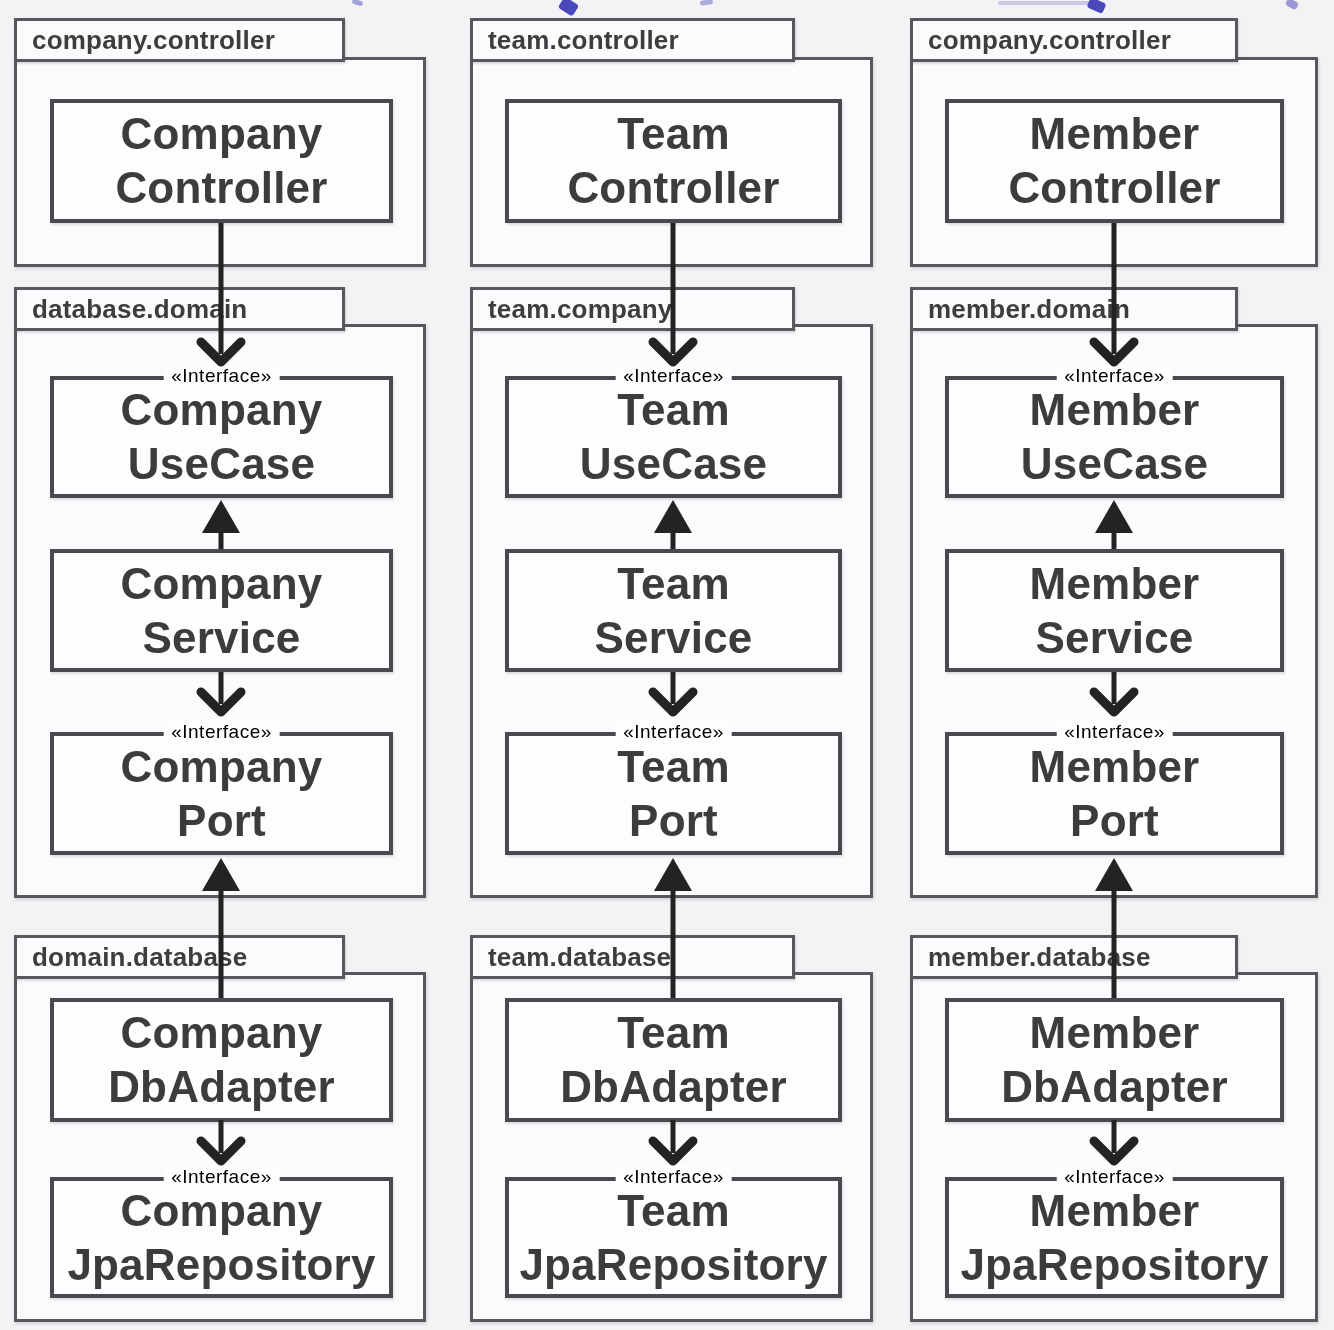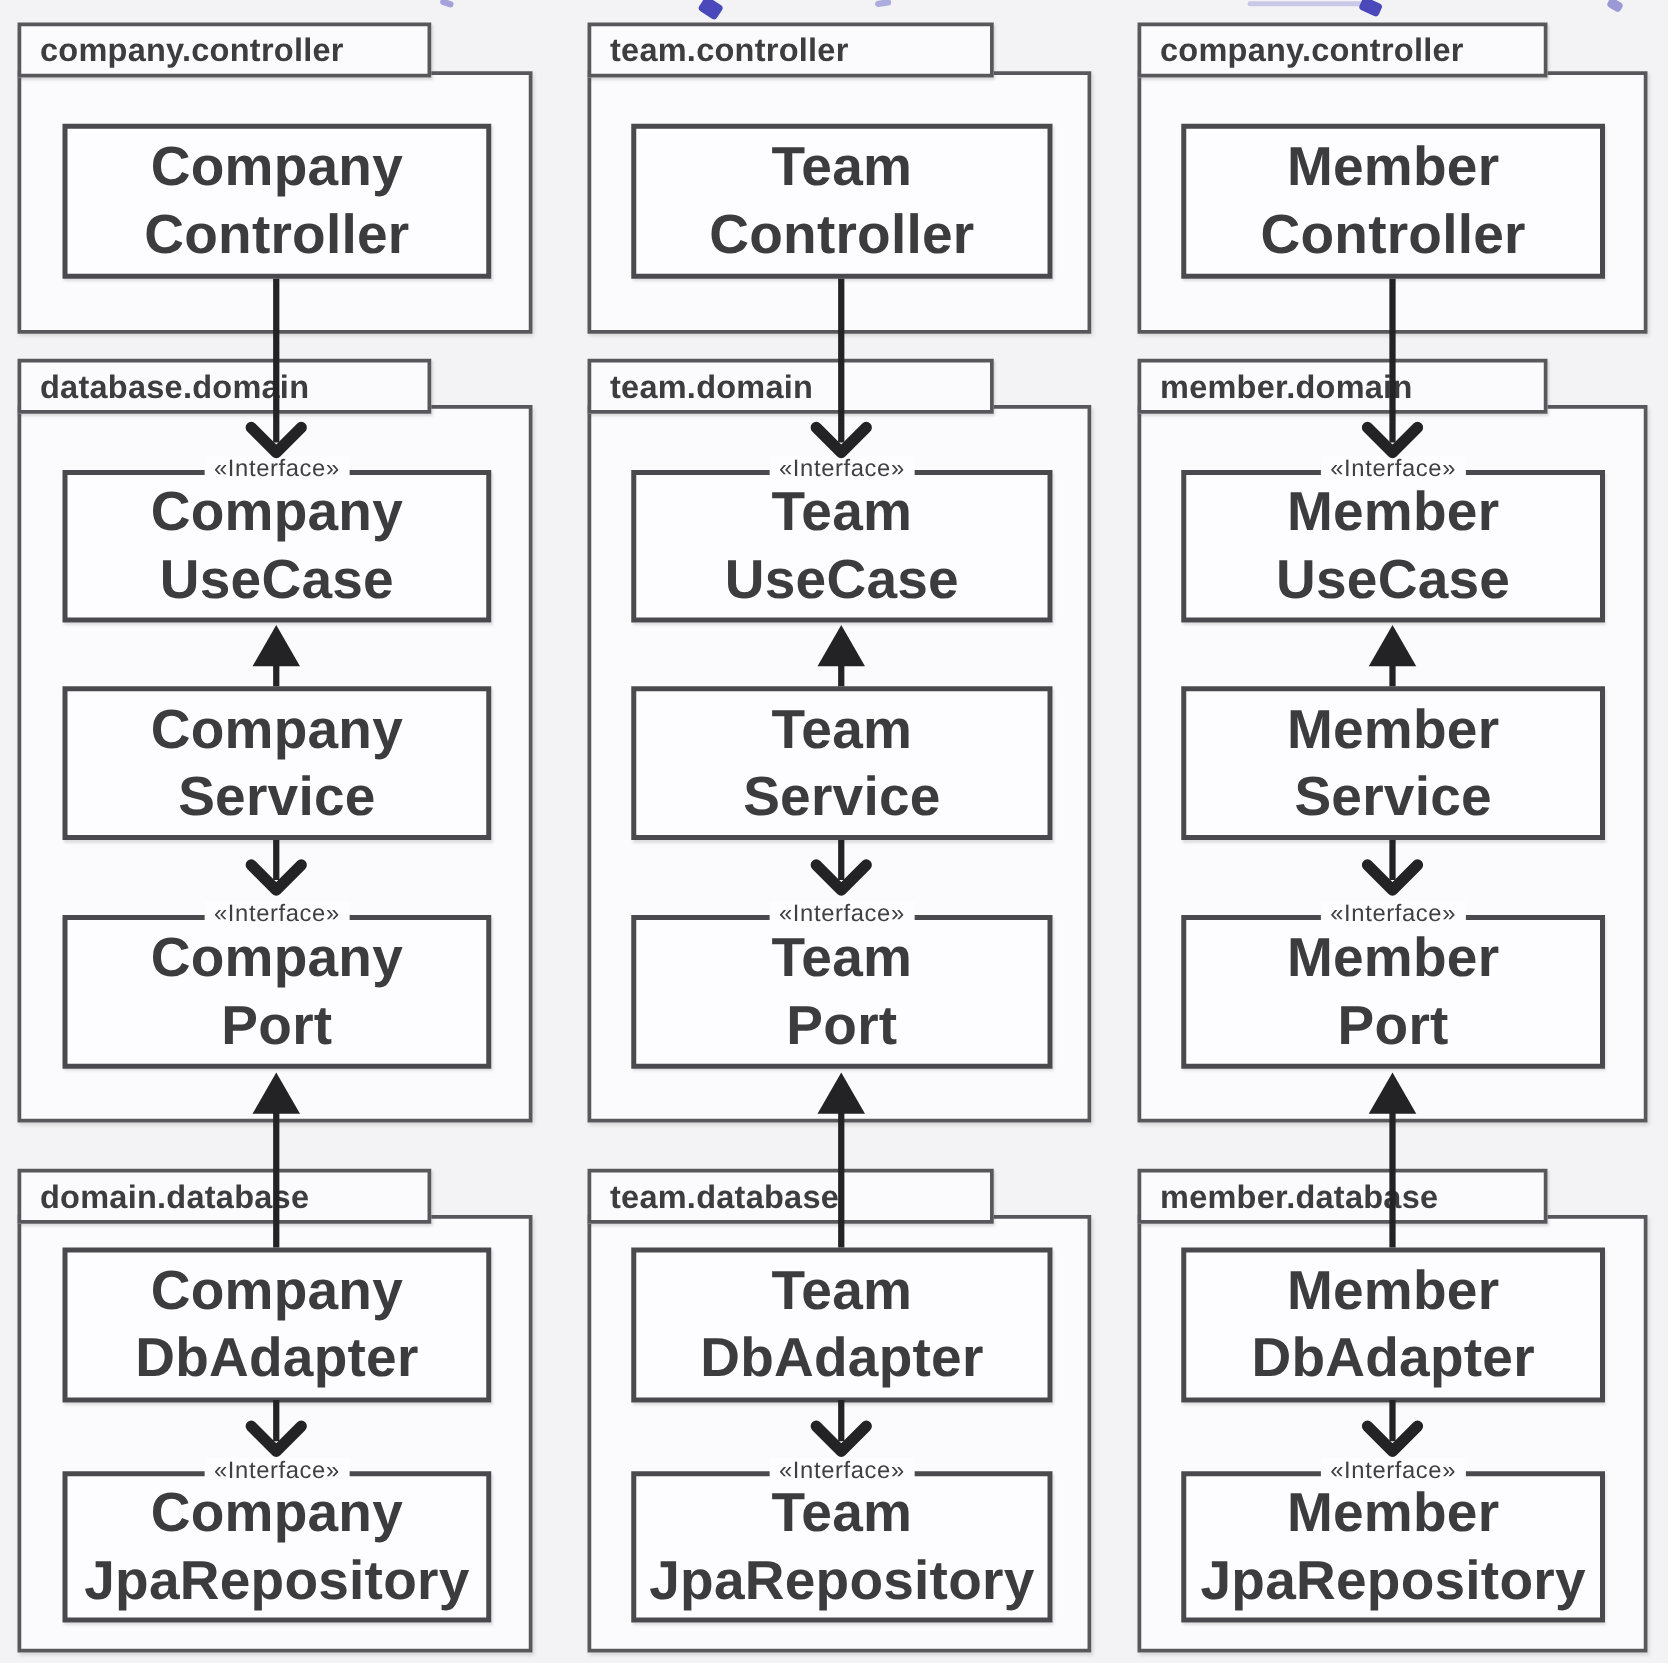--- a/index.html
+++ b/index.html
@@ -52,21 +52,21 @@
   .cls.row-controller{top:99px;height:124px}
   .cls.row-usecase{top:376px;height:122px}
   .cls.row-service{top:549px;height:123px}
   .cls.row-port{top:732px;height:123px}
   .cls.row-dbadapter{top:998px;height:124px}
   .cls.row-jpa{top:1177px;height:121px}
 
   .stereo{
     position:absolute;top:-15px;left:50%;transform:translateX(-50%);
     background:#fdfdff;padding:0 8px;font-size:19px;font-weight:400;
-    color:#404040;white-space:nowrap;letter-spacing:.5px;z-index:4;
+    color:#000000;white-space:nowrap;letter-spacing:.5px;z-index:4;
   }
 
   #arrows{position:absolute;left:0;top:0;width:1334px;height:1330px;
     z-index:5;pointer-events:none;}
 
   .frag{position:absolute;z-index:6;border-radius:3px;}
 </style>
 </head>
 <body>
 
@@ -127,21 +127,21 @@
     <div class="tab r-controller">
       <span>team.controller</span>
     </div>
     <div class="pbody r-controller"></div>
     <div class="cls row-controller">
       <span class="lbl">Team
 Controller</span>
     </div>
 
     <div class="tab r-domain">
-      <span>team.domain</span>
+      <span>team.company</span>
     </div>
     <div class="pbody r-domain"></div>
     <div class="cls row-usecase">
       <span class="stereo">«Interface»</span>
       <span class="lbl">Team
 UseCase</span>
     </div>
     <div class="cls row-service">
       <span class="lbl">Team
 Service</span>

